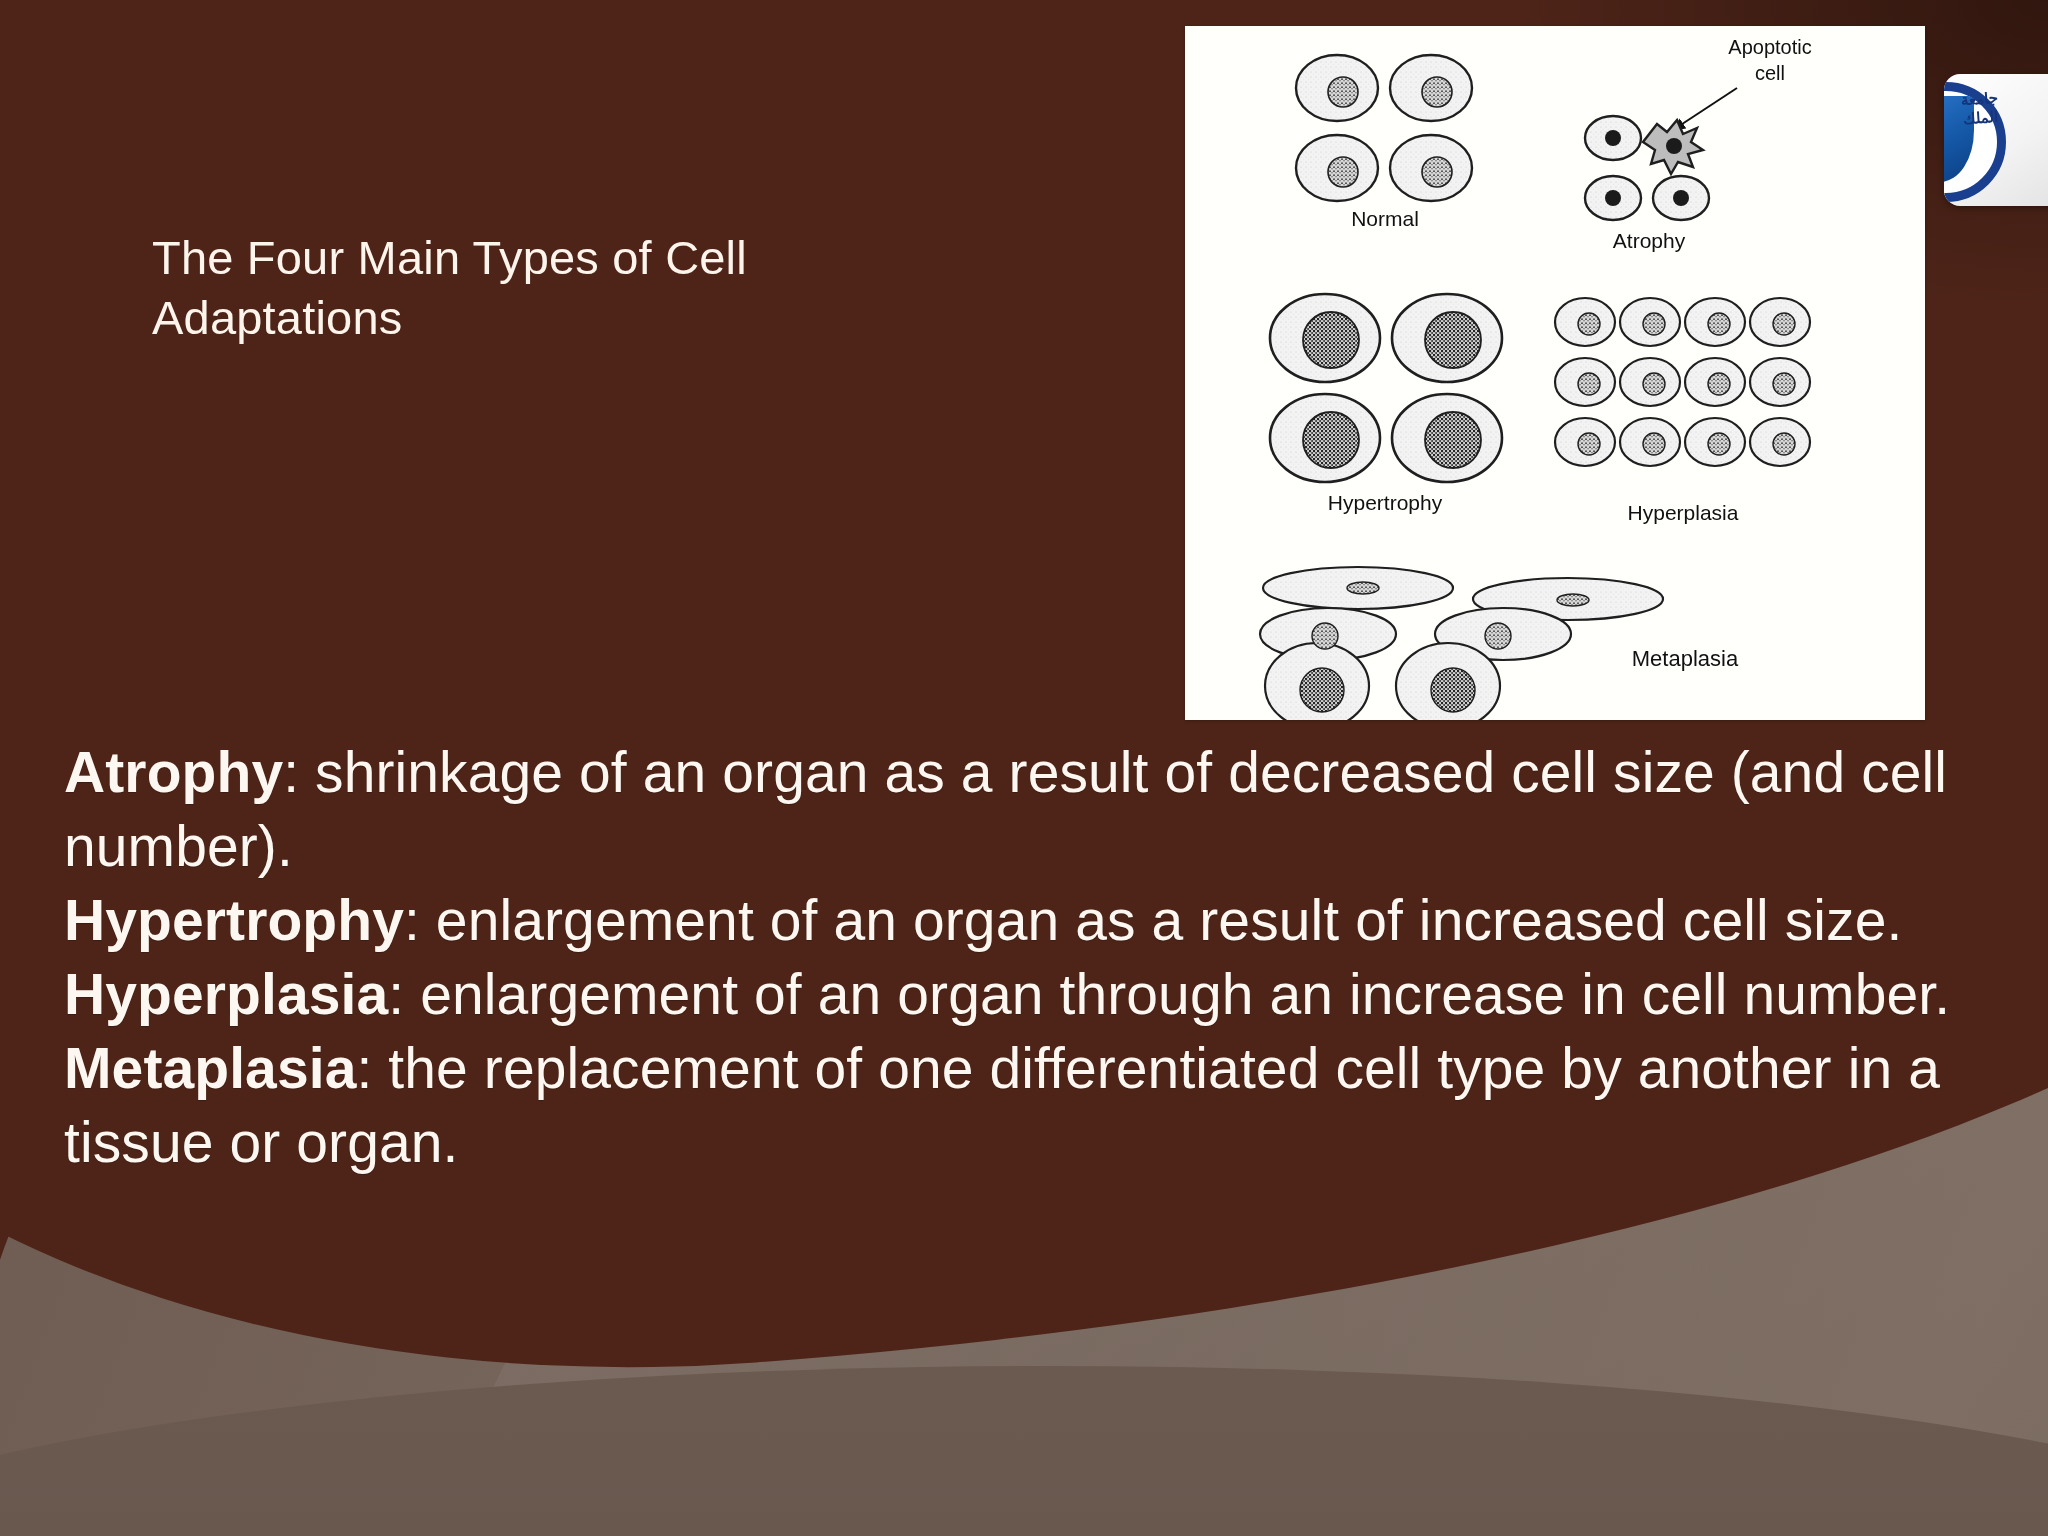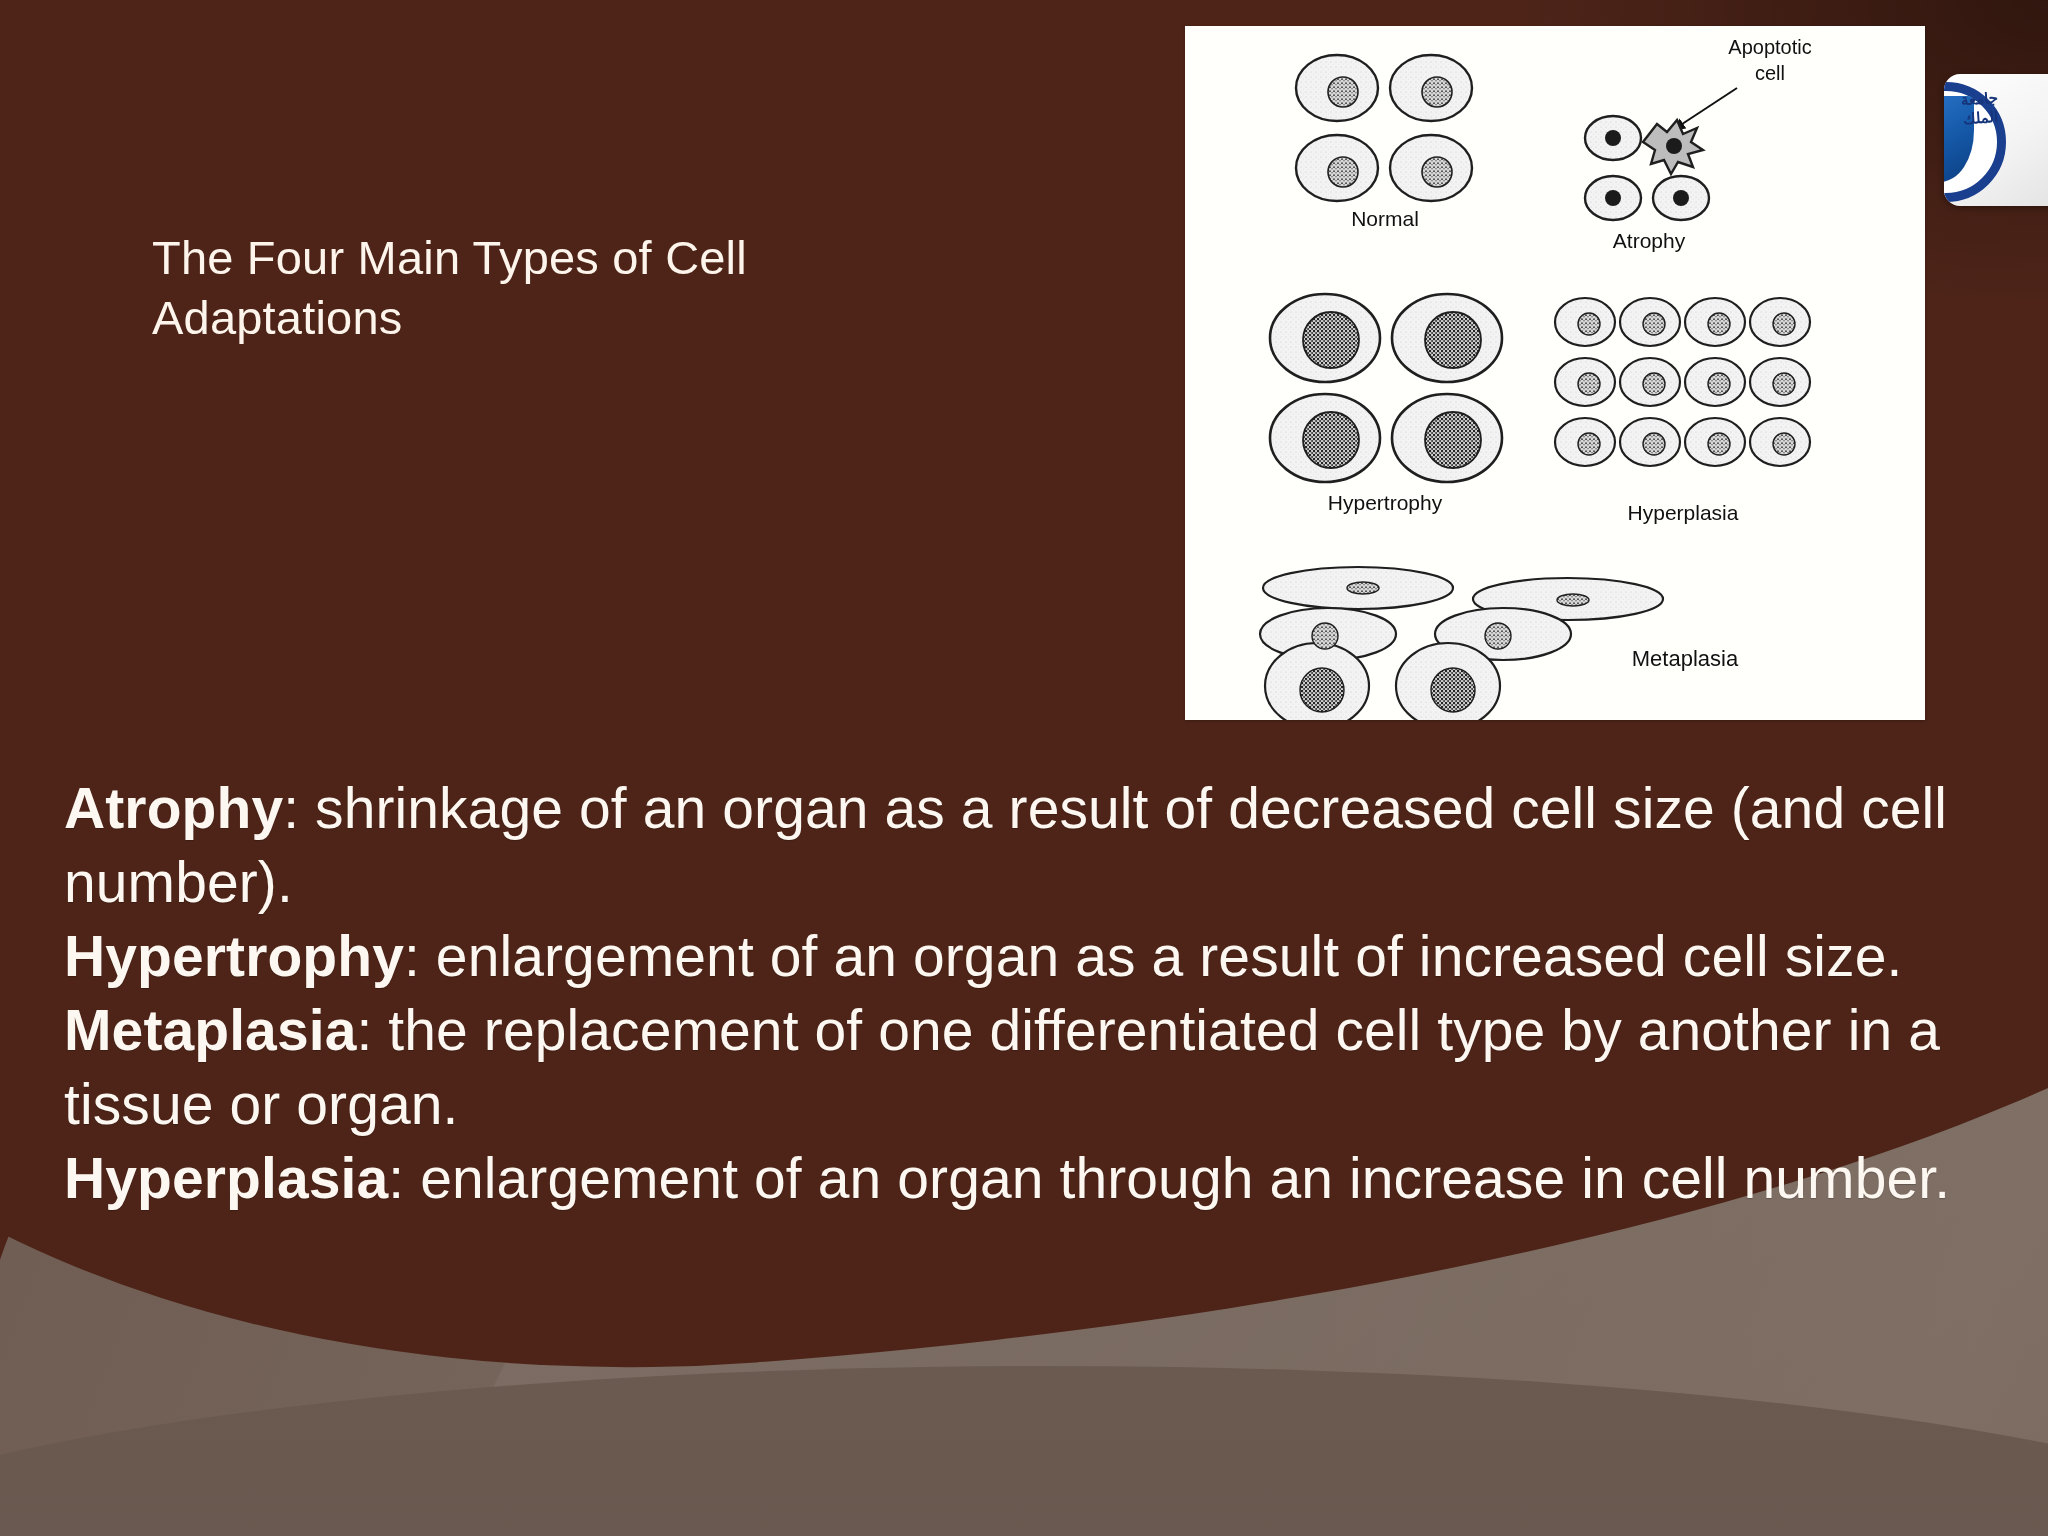--- a/index.html
+++ b/index.html
@@ -170,21 +170,20 @@
   .body-text {
     position: absolute;
     left: 64px;
     top: 735px;
     width: 1890px;
     font-size: 57px;
     line-height: 1.30;
     color: #fdf7f1;
     letter-spacing: 0.1px;
     text-shadow: 0 1px 1px rgba(0,0,0,0.22);
-    margin-top: 36px;
   }
   .body-text .term { font-weight: bold; }
   .body-text p { margin: 0; }
 </style>
 </head>
 <body>
 
 <div id="slide">
 
   <div class="bg-base"></div>
@@ -343,20 +342,20 @@
   <div class="title">The Four Main Types of Cell Adaptations</div>
 
   <div class="body-text">
     <p>
       <span class="term">Atrophy</span><span>: </span><span>shrinkage of an organ as a result of decreased cell size (and cell number).</span>
     </p>
     <p>
       <span class="term">Hypertrophy</span><span>: </span><span>enlargement of an organ as a result of increased cell size.</span>
     </p>
     <p>
+      <span class="term">Hyperplasia</span><span>: </span><span>enlargement of an organ through an increase in cell number.</span>
+    </p>
+    <p>
       <span class="term">Metaplasia</span><span>:  </span><span>the replacement of one differentiated cell type by another in a tissue or organ.</span>
     </p>
-    <p>
-      <span class="term">Hyperplasia</span><span>: </span><span>enlargement of an organ through an increase in cell number.</span>
-    </p>
   </div>
 
 </div>
 
 </body></html>

